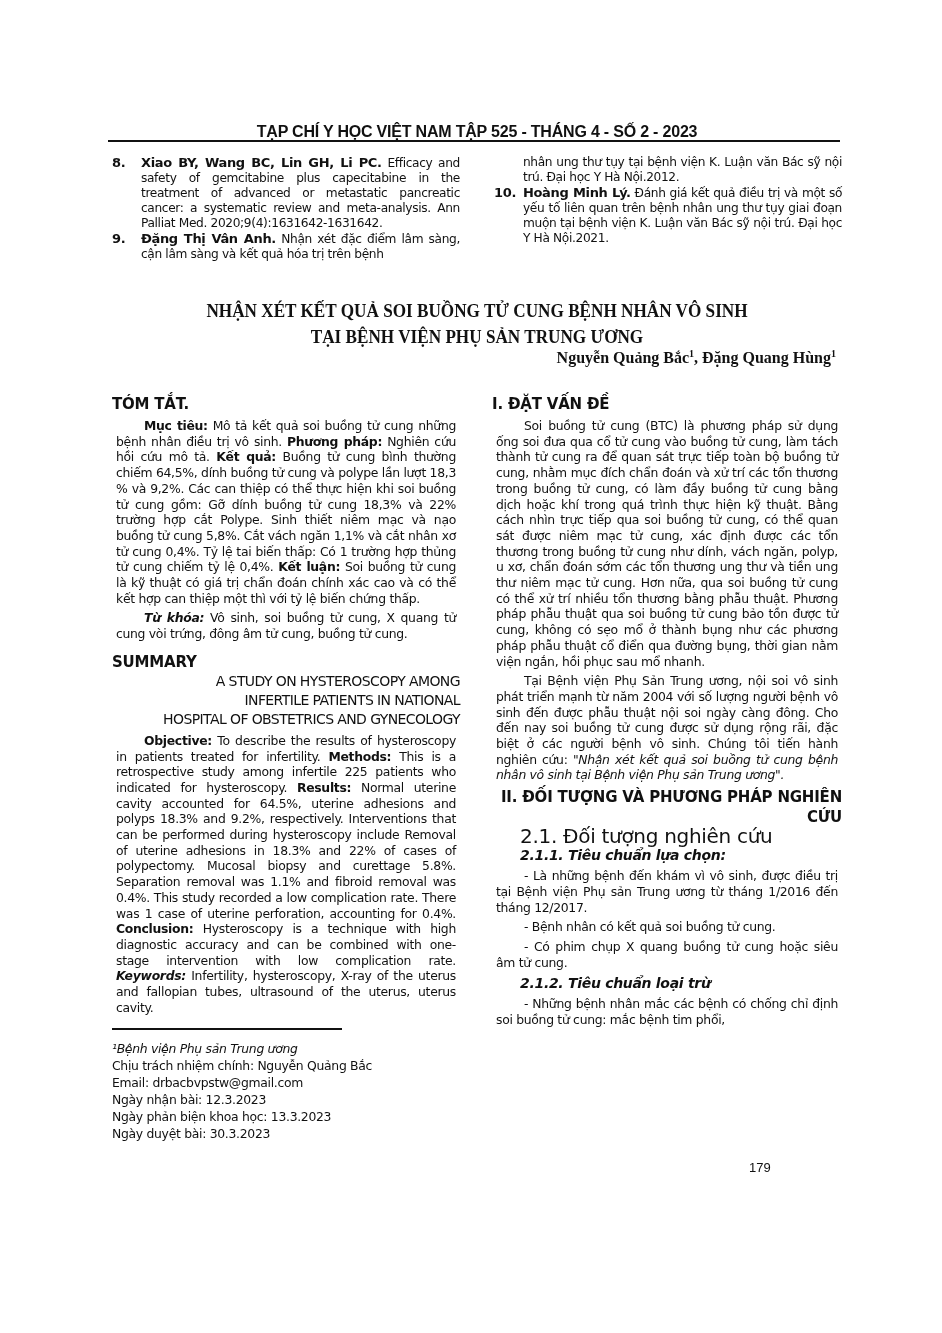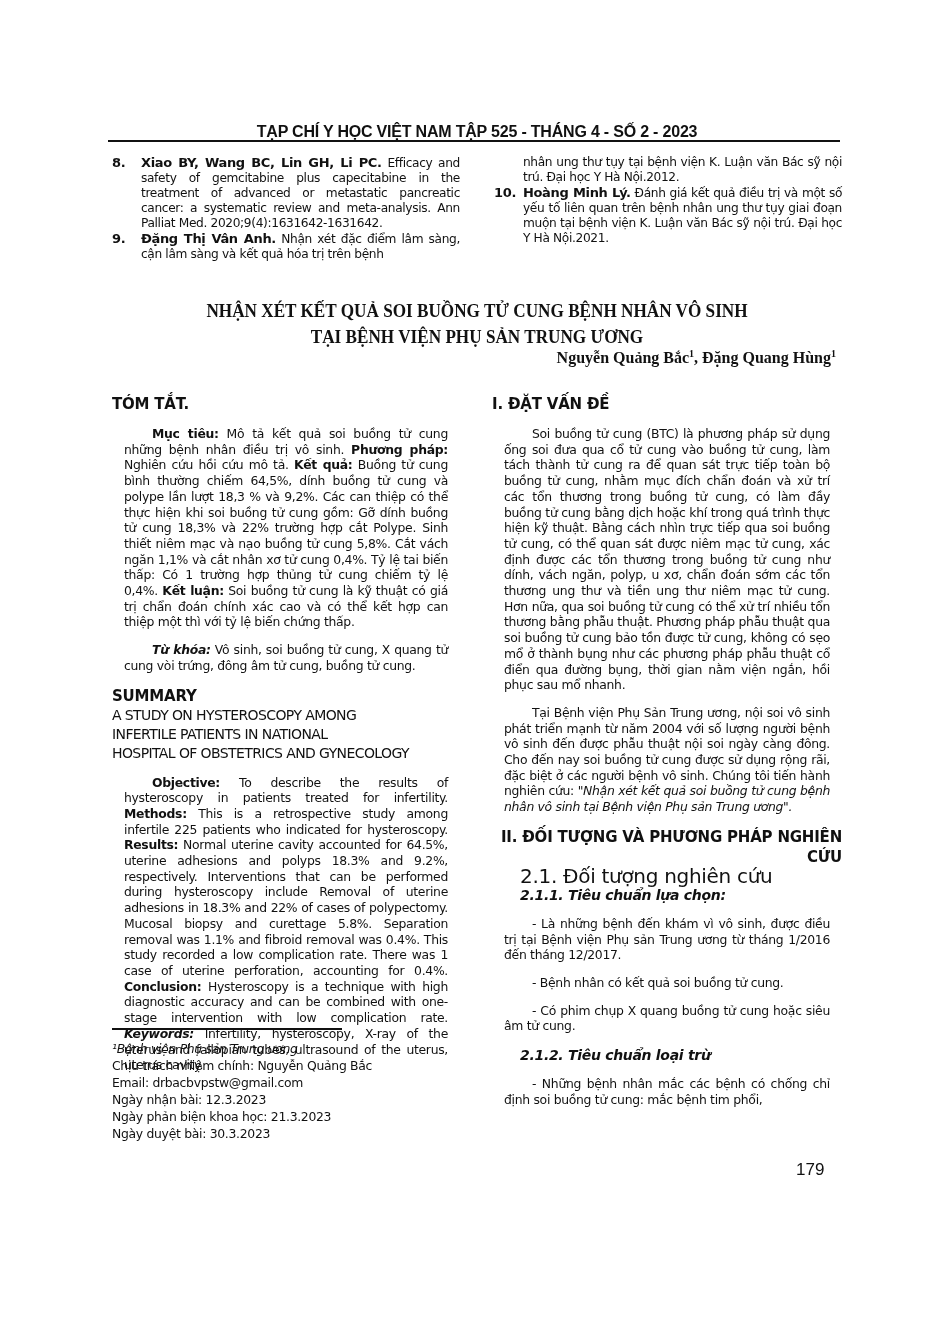--- a/index.html
+++ b/index.html
@@ -21,28 +21,28 @@
   .title { position:absolute; left:112px; top:298px; width:730px; text-align:center;
            font-family:"Liberation Serif", serif; font-weight:bold; font-size:19.5px; line-height:26px;
            transform:scaleX(0.88); transform-origin:center; }
   .authors { position:absolute; right:106px; top:348px; font-family:"Liberation Serif", serif;
              font-weight:bold; font-size:16px; }
   .authors sup { font-size:10px; }
   .col { position:absolute; top:394px; width:348px; font-size:12.4px; line-height:15.7px; letter-spacing:-0.3px; }
   .col.left { left:112px; }
   .col.right { left:492px; width:350px; }
   .h1 { font-weight:bold; font-size:15px; line-height:20px; letter-spacing:-0.2px; }
-  .p { text-align:justify; text-indent:28px; margin:12px; }
+  .p { text-align:justify; text-indent:28px; margin:4px; }
   .p b { font-weight:bold; }
-  .en-title { text-align:left; font-size:14px; line-height:19px; letter-spacing:-0.6px; }
+  .en-title { text-align:right; font-size:14px; line-height:19px; letter-spacing:-0.6px; }
   .sub { text-indent:28px; font-size:20px; line-height:19px; }
   .subi { text-indent:28px; font-size:14px; line-height:18px; font-style:italic; font-weight:bold; }
   .fn-rule { position:absolute; left:112px; top:1028px; width:230px; height:1.5px; background:#111; }
   .footnotes { position:absolute; left:112px; top:1040px; width:340px; font-size:12.4px; line-height:17px; letter-spacing:-0.3px; }
-  .pagenum { position:absolute; left:796px; top:1160px; font-size:17px; font-family:"Liberation Sans", sans-serif; }
+  .pagenum { position:absolute; left:749px; top:1160px; font-size:13px; font-family:"Liberation Sans", sans-serif; }
 </style>
 </head>
 <body>
 
 <div class="header">TẠP CHÍ Y HỌC VIỆT NAM TẬP 525 - THÁNG 4 - SỐ 2 - 2023</div>
 <div class="header-rule"></div>
 
 <div class="refs">
   <div class="refcol left">
     <div class="ref">
@@ -85,21 +85,21 @@
   </div>
   <p class="p"><b>Objective:</b><span> To describe the results of hysteroscopy in patients treated for infertility. </span><b>Methods:</b><span> This is a retrospective study among infertile 225 patients who indicated for hysteroscopy. </span><b>Results:</b><span> Normal uterine cavity accounted for 64.5%, uterine adhesions and polyps 18.3% and 9.2%, respectively. Interventions that can be performed during hysteroscopy include Removal of uterine adhesions in 18.3% and 22% of cases of polypectomy. Mucosal biopsy and curettage 5.8%. Separation removal was 1.1% and fibroid removal was 0.4%. This study recorded a low complication rate. There was 1 case of uterine perforation, accounting for 0.4%. </span><b>Conclusion:</b><span> Hysteroscopy is a technique with high diagnostic accuracy and can be combined with one-stage intervention with low complication rate. </span><b><i>Keywords:</i></b><span> Infertility, hysteroscopy, X-ray of the uterus and fallopian tubes, ultrasound of the uterus, uterus cavity.</span></p>
 </div>
 
 <div class="fn-rule"></div>
 <div class="footnotes">
   <div style="font-style:italic">¹Bệnh viện Phụ sản Trung ương</div>
   <div>Chịu trách nhiệm chính: Nguyễn Quảng Bắc</div>
   <div>Email: drbacbvpstw@gmail.com</div>
   <div>Ngày nhận bài: 12.3.2023</div>
-  <div>Ngày phản biện khoa học: 21.3.2023</div>
+  <div>Ngày phản biện khoa học: 13.3.2023</div>
   <div>Ngày duyệt bài: 30.3.2023</div>
 </div>
 
 <div class="col right">
   <div class="h1">I. ĐẶT VẤN ĐỀ</div>
   <p class="p">Soi buồng tử cung (BTC) là phương pháp sử dụng ống soi đưa qua cổ tử cung vào buồng tử cung, làm tách thành tử cung ra để quan sát trực tiếp toàn bộ buồng tử cung, nhằm mục đích chẩn đoán và xử trí các tổn thương trong buồng tử cung, có làm đầy buồng tử cung bằng dịch hoặc khí trong quá trình thực hiện kỹ thuật. Bằng cách nhìn trực tiếp qua soi buồng tử cung, có thể quan sát được niêm mạc tử cung, xác định được các tổn thương trong buồng tử cung như dính, vách ngăn, polyp, u xơ, chẩn đoán sớm các tổn thương ung thư và tiền ung thư niêm mạc tử cung. Hơn nữa, qua soi buồng tử cung có thể xử trí nhiều tổn thương bằng phẫu thuật. Phương pháp phẫu thuật qua soi buồng tử cung bảo tồn được tử cung, không có sẹo mổ ở thành bụng như các phương pháp phẫu thuật cổ điển qua đường bụng, thời gian nằm viện ngắn, hồi phục sau mổ nhanh.</p>
   <p class="p"><span>Tại Bệnh viện Phụ Sản Trung ương, nội soi vô sinh phát triển mạnh từ năm 2004 với số lượng người bệnh vô sinh đến được phẫu thuật nội soi ngày càng đông. Cho đến nay soi buồng tử cung được sử dụng rộng rãi, đặc biệt ở các người bệnh vô sinh. Chúng tôi tiến hành nghiên cứu: </span><i>"Nhận xét kết quả soi buồng tử cung bệnh nhân vô sinh tại Bệnh viện Phụ sản Trung ương".</i></p>
   <div class="h1" style="margin-top:4px;text-align:right;">II. ĐỐI TƯỢNG VÀ PHƯƠNG PHÁP NGHIÊN CỨU</div>
   <div class="sub">2.1. Đối tượng nghiên cứu</div>
   <div class="subi">2.1.1. Tiêu chuẩn lựa chọn:</div>

